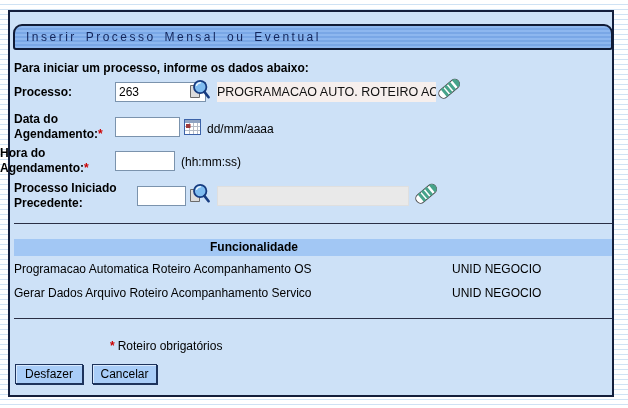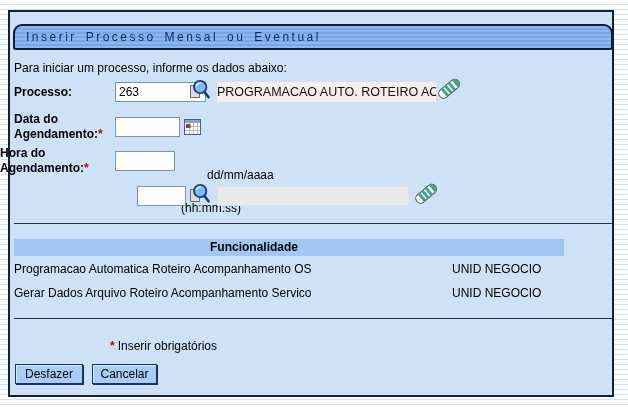--- a/index.html
+++ b/index.html
@@ -12,54 +12,54 @@
     position:absolute;left:8px;top:10px;width:606px;height:387px;box-sizing:border-box;
     background:#cde1f7;border:2px solid #141f3c;
   }
   .titlebar{
     position:absolute;left:13px;top:17px;width:600px;height:26px;box-sizing:border-box;
     background:repeating-linear-gradient(180deg,#8db7ef 0px,#8db7ef 2px,#79a7e6 2px,#79a7e6 4px);
     border:2px solid #101b36;border-radius:9px 9px 3px 3px;
     color:#13265c;font-weight:normal;font-size:12px;letter-spacing:2.5px;word-spacing:3px;
     line-height:22px;padding-left:11px;white-space:nowrap;overflow:hidden;margin-top:7px;
   }
-  .intro{position:absolute;left:14px;top:61px;font-size:12px;}
+  .intro{position:absolute;left:14px;top:61px;font-size:12px;font-weight:bold;}
   .lbl{position:absolute;font-size:12px;font-weight:bold;line-height:15px;}
   #lbl-processo{left:14px;top:85px;}
   #lbl-data{left:14px;top:112px;width:104px;}
   #lbl-hora{left:0;top:146px;width:104px;}
   #lbl-prec{left:14px;top:181px;width:114px;}
   .req{color:#cc0000;font-weight:bold;}
   .inp{
     position:absolute;height:20px;box-sizing:border-box;background:#fff;
     border:1px solid #7b93ad;font:12px "Liberation Sans",sans-serif;padding:0 3px;
   }
   #inp-processo{left:115px;top:82px;width:91px;}
   #inp-data{left:115px;top:117px;width:65px;}
   #inp-hora{left:115px;top:151px;width:60px;}
   #inp-prec{left:137px;top:186px;width:49px;}
   .icon{position:absolute;display:block;line-height:0;cursor:pointer;}
   #ico-mag1{left:188px;top:78px;}
   #ico-eraser1{left:436px;top:75px;}
   #ico-cal{left:184px;top:119px;}
   #ico-mag2{left:188px;top:182px;}
   #ico-eraser2{left:413px;top:180px;}
-  .hint{position:absolute;font-size:12px;margin-top:46px;}
+  .hint{position:absolute;font-size:12px;}
   #hint-data{left:207px;top:122px;}
   #hint-hora{left:181px;top:155px;}
   .display{
     position:absolute;height:20px;box-sizing:border-box;overflow:hidden;white-space:nowrap;
     font-size:12.5px;line-height:20px;
   }
   #disp-processo{left:217px;top:82px;width:219px;background:#f6efed;color:#111;}
   #disp-prec{left:217px;top:186px;width:192px;background:#e9e9e9;border:1px solid #dfdfdf;}
   .sep{position:absolute;left:14px;width:598px;height:0;border-top:1px solid #2a2f45;}
   #sep1{top:223px;}
   #sep2{top:318px;}
-  .thead{position:absolute;left:14px;top:239px;width:550px;height:17px;background:#a2c7f4;font-size:12px;font-weight:bold;}
+  .thead{position:absolute;left:14px;top:239px;width:598px;height:17px;background:#a2c7f4;font-size:12px;font-weight:bold;}
   .th1{position:absolute;left:0;top:0;width:480px;text-align:center;line-height:17px;}
   .th2{position:absolute;left:438px;top:0;line-height:17px;white-space:nowrap;}
   .trow{position:absolute;left:14px;width:598px;font-size:12px;line-height:14px;}
   #trow1{top:262px;}
   #trow2{top:286px;}
   .tc1{position:absolute;left:0;white-space:nowrap;}
   .tc2{position:absolute;left:438px;white-space:nowrap;}
   .reqnote{position:absolute;left:110px;top:339px;font-size:12px;}
   .reqnote .note{margin-left:3px;}
   .btn{
@@ -129,20 +129,23 @@
     </svg>
   </span>
   <div class="hint" id="hint-data">dd/mm/aaaa</div>
 
   <div class="lbl" id="lbl-hora">
     <span>Hora do Agendamento:</span><span class="req">*</span>
   </div>
   <input class="inp" id="inp-hora" type="text" style="">
   <div class="hint" id="hint-hora">(hh:mm:ss)</div>
 
+  <div class="lbl" id="lbl-prec">
+    <span>Processo Iniciado Precedente:</span>
+  </div>
   <input class="inp" id="inp-prec" type="text" style="">
   <span class="icon" id="ico-mag2">
     <svg width="23" height="23" viewBox="0 0 23 23">
       <path d="M2.5 7.5 h9 v12 h-9 z" fill="#dcdcdc" stroke="#6b6b6b" stroke-width="1"></path>
       <circle cx="12.2" cy="9" r="6.2" fill="#7fbcf0" stroke="#173c80" stroke-width="1.8"></circle>
       <path d="M8.6 7.2 a4.4 4.4 0 0 1 3.6 -2.4" stroke="#e8f4ff" stroke-width="1.6" fill="none" stroke-linecap="round"></path>
       <line x1="16.4" y1="13.9" x2="20.6" y2="19.2" stroke="#173c80" stroke-width="2.6" stroke-linecap="round"></line>
     </svg>
   </span>
   <div class="display" id="disp-prec"></div>
@@ -175,18 +178,18 @@
     <span class="tc2">UNID NEGOCIO</span>
   </div>
   <div class="trow" id="trow2">
     <span class="tc1">Gerar Dados Arquivo Roteiro Acompanhamento Servico</span>
     <span class="tc2">UNID NEGOCIO</span>
   </div>
 
   <div class="sep" id="sep2"></div>
 
   <div class="reqnote">
-    <span class="req">*</span><span class="note">Inserir obrigatórios</span>
+    <span class="req">*</span><span class="note">Roteiro obrigatórios</span>
   </div>
 
   <button class="btn" id="btn-cancelar">Cancelar</button>
   <button class="btn" id="btn-desfazer">Desfazer</button>
 </div>
 
 </body></html>

